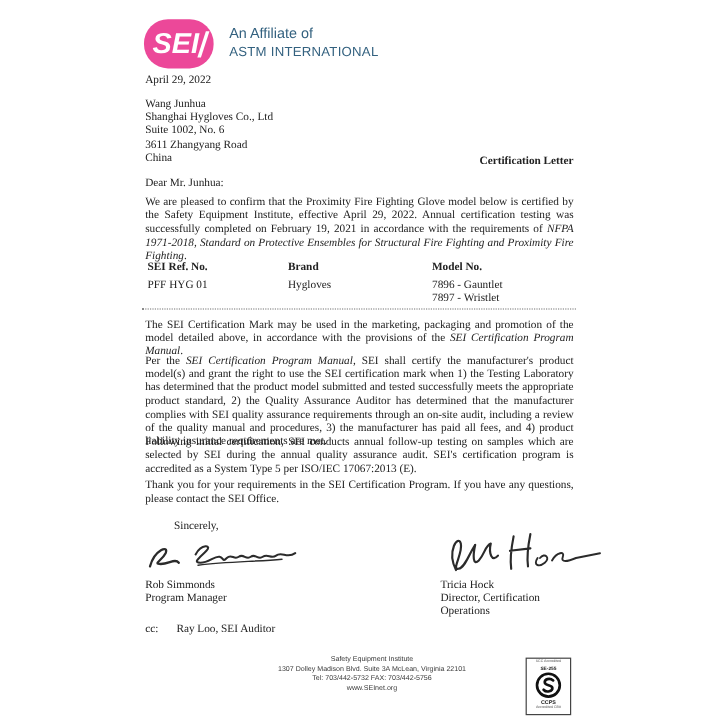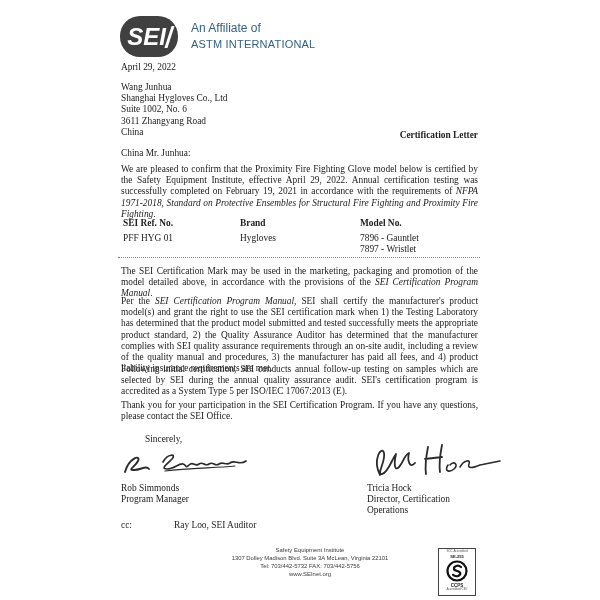--- a/index.html
+++ b/index.html
@@ -1,20 +1,20 @@
 <!DOCTYPE html>
 <html><head>
 <meta charset="utf-8">
 <style>
   html,body{margin:0;padding:0;}
   body{width:600px;height:600px;background:#f4f4f2;}
   .sheet{position:relative;width:600px;height:600px;background:#ffffff;
          font-family:"Liberation Serif","DejaVu Serif",serif;color:#222;overflow:hidden;}
   
-  .sei-badge{position:absolute;left:120px;top:16px;width:58px;height:41px;background:#404040;
+  .sei-badge{position:absolute;left:120px;top:16px;width:58px;height:41px;background:#ec4899;
              border-radius:20px;display:flex;align-items:center;justify-content:center;}
   .sei-badge .txt{font-family:"Liberation Sans",sans-serif;font-weight:bold;font-style:italic;
                   font-size:24px;color:#ffffff;letter-spacing:0px;line-height:1;}
   .sei-slash{display:inline-block;width:3px;height:22px;background:#fff;transform:skewX(-18deg);
              margin-left:2px;vertical-align:-3px;}
   .affiliate{position:absolute;left:191px;top:21px;font-family:Liberation Sans, sans-serif;color:#33617f;}
   .affiliate .l1{font-size:12px;line-height:15px;}
   .affiliate .l2{font-size:11px;line-height:16px;letter-spacing:0.2px;}
   
   .t{font-size:9.4px;line-height:11.2px;}
@@ -28,21 +28,21 @@
   .ct-c1{position:absolute;left:2px;}
   .ct-c2{position:absolute;left:119px;}
   .ct-c3{position:absolute;left:239px;}
   .ct-vals{top:15px;}
   .rule{position:absolute;left:118px;top:257px;width:362px;border-top:1px dotted #8a8a8a;height:0;}
   .closing{position:absolute;left:121px;top:434px;margin-left:24px;}
   .sig{position:absolute;}
   .signer{position:absolute;}
   .signer div{font-size:9.4px;line-height:11.2px;}
   .ccline{position:absolute;left:121px;top:520px;}
-  .ccline .cctext{position:absolute;left:53px;top:0;white-space:nowrap;}
+  .ccline .cctext{position:absolute;left:26px;top:0;white-space:nowrap;}
   
   .footer-center{position:absolute;left:175px;top:546px;width:270px;text-align:center;
                  font-family:"Liberation Sans",sans-serif;font-size:5.9px;line-height:8px;color:#3a3a3a;}
   .anab{position:absolute;left:122px;top:549px;width:62px;font-family:"Liberation Sans",sans-serif;text-align:center;}
   .anab .brand{font-weight:bold;font-size:14px;letter-spacing:0.5px;color:#1a4e9d;line-height:13px;position:relative;}
   .anab .flame{position:absolute;left:33px;top:-6px;width:6px;height:8px;background:#e03a28;
                border-radius:50% 50% 50% 50%/ 65% 65% 35% 35%;}
   .anab .tiny-red{font-size:3.2px;color:#c0392b;line-height:4px;}
   .anab .accredited{font-size:4.2px;letter-spacing:1.6px;color:#555;line-height:6px;}
   .anab .banner{background:#c2242b;color:#fff;font-size:3.2px;line-height:5px;height:5px;margin:1px 4px;}
@@ -73,21 +73,21 @@
   <div class="recipient t">
     <div>Wang Junhua</div>
     <div>Shanghai Hygloves Co., Ltd</div>
     <div>Suite 1002, No. 6</div>
     <div>3611 Zhangyang Road</div>
     <div>China</div>
   </div>
 
   <div class="subject t">Certification Letter</div>
 
-  <div class="salutation t">China Mr. Junhua:</div>
+  <div class="salutation t">Dear Mr. Junhua:</div>
 
   <div class="para t" style="top:164px;">
     <span>We are pleased to confirm that the Proximity Fire Fighting Glove model below is certified by the Safety Equipment Institute, effective April 29, 2022. Annual certification testing was successfully completed on February 19, 2021 in accordance with the requirements of </span><i>NFPA 1971-2018, Standard on Protective Ensembles for Structural Fire Fighting and Proximity Fire Fighting</i><span>.</span>
   </div>
 
   <div class="cert-table t">
     <div class="ct-head">
       <span class="ct-c1">SEI Ref. No.</span>
       <span class="ct-c2">Brand</span>
       <span class="ct-c3">Model No.</span>
@@ -107,21 +107,21 @@
   <div class="para t" style="top:266px;">
     <span>The SEI Certification Mark may be used in the marketing, packaging and promotion of the model detailed above, in accordance with the provisions of the </span><i>SEI Certification Program Manual</i><span>.</span>
   </div>
 
   <div class="para t" style="top:296px;">
     <span>Per the </span><i>SEI Certification Program Manual</i><span>, SEI shall certify the manufacturer's product model(s) and grant the right to use the SEI certification mark when 1) the Testing Laboratory has determined that the product model submitted and tested successfully meets the appropriate product standard, 2) the Quality Assurance Auditor has determined that the manufacturer complies with SEI quality assurance requirements through an on-site audit, including a review of the quality manual and procedures, 3) the manufacturer has paid all fees, and 4) product liability insurance requirements are met.</span>
   </div>
 
   <div class="para t" style="top:364px;">Following initial certification, SEI conducts annual follow-up testing on samples which are selected by SEI during the annual quality assurance audit.  SEI's certification program is accredited as a System Type 5 per ISO/IEC 17067:2013 (E).</div>
 
-  <div class="para t" style="top:400px;">Thank you for your participation in the SEI Certification Program.  If you have any questions, please contact the SEI Office.</div>
+  <div class="para t" style="top:400px;">Thank you for your requirements in the SEI Certification Program.  If you have any questions, please contact the SEI Office.</div>
 
   <div class="closing t">Sincerely,</div>
 
   <svg class="sig" style="left:119px;top:446px;" width="160" height="36" viewBox="0 0 160 36">
     <path class="ink" stroke-width="1.9" d="M6 26 C10 12 22 8 19 15 C16 21 8 24 15 24 C22 24 27 19 30 23"></path>
     <path class="ink" stroke-width="1.7" d="M44 16 C49 7 58 8 53 13 C48 18 41 23 48 23 C55 23 60 17 64 18 C68 19 66 23 70 19 C74 15 76 21 80 18 C84 15 86 21 90 18 C94 15 96 21 100 18 C104 15 107 20 111 17 C116 13 120 20 127 15"></path>
     <path class="ink" stroke-width="1.2" d="M46 25 C70 22 95 22 116 20"></path>
   </svg>
 
   <svg class="sig" style="left:366px;top:441px;" width="140" height="48" viewBox="0 0 140 48">

